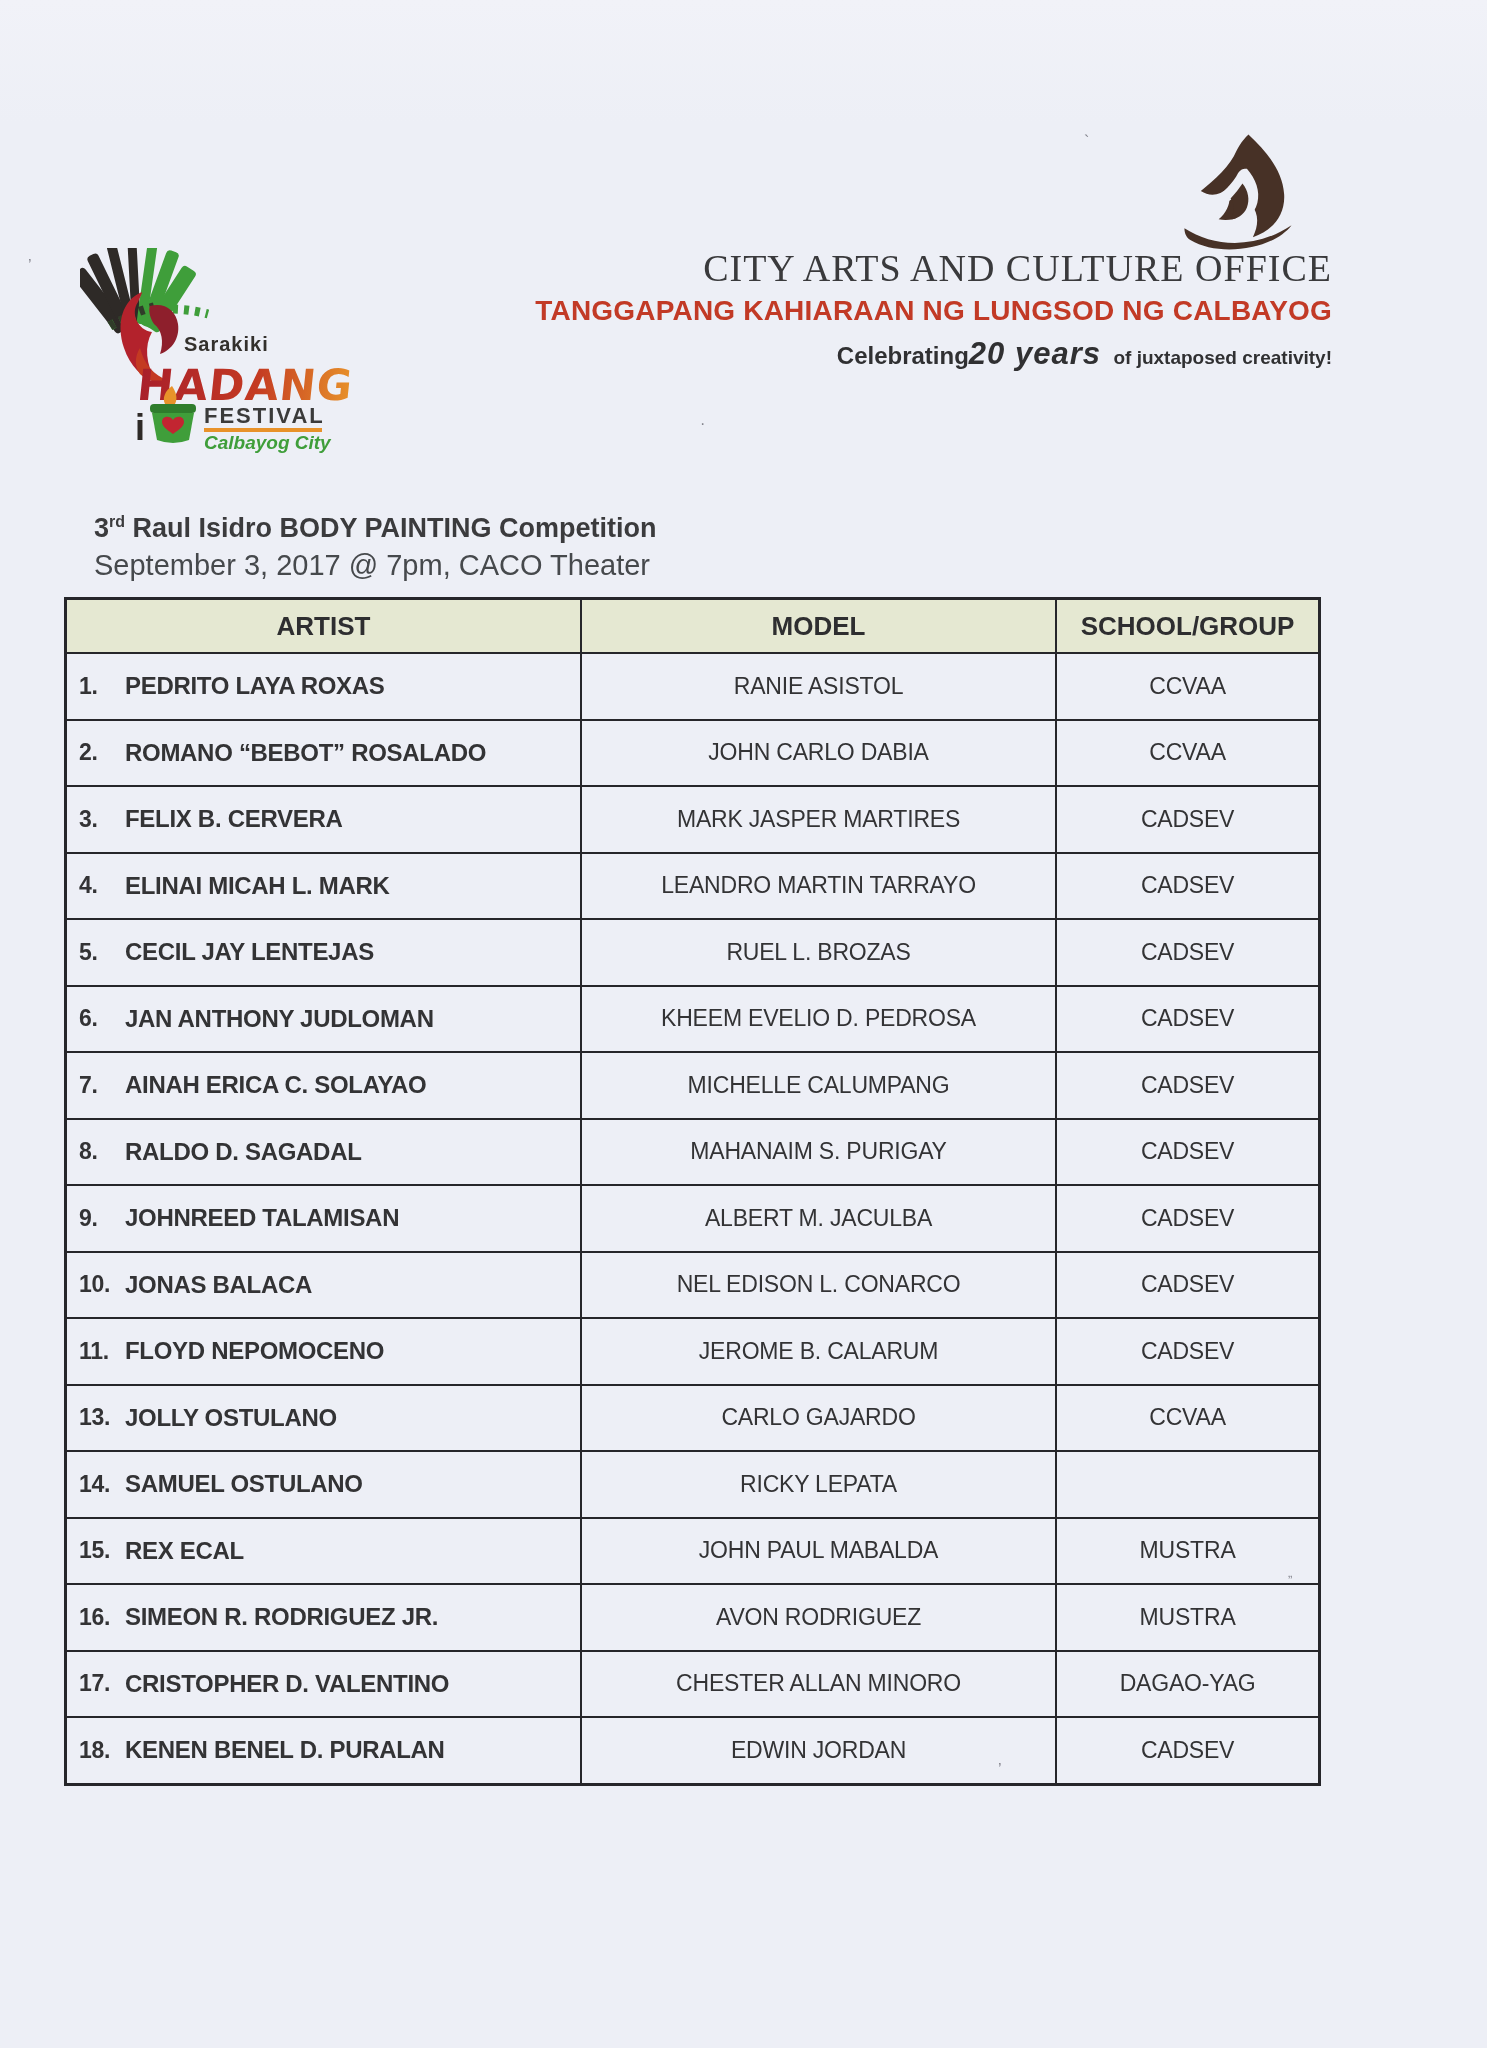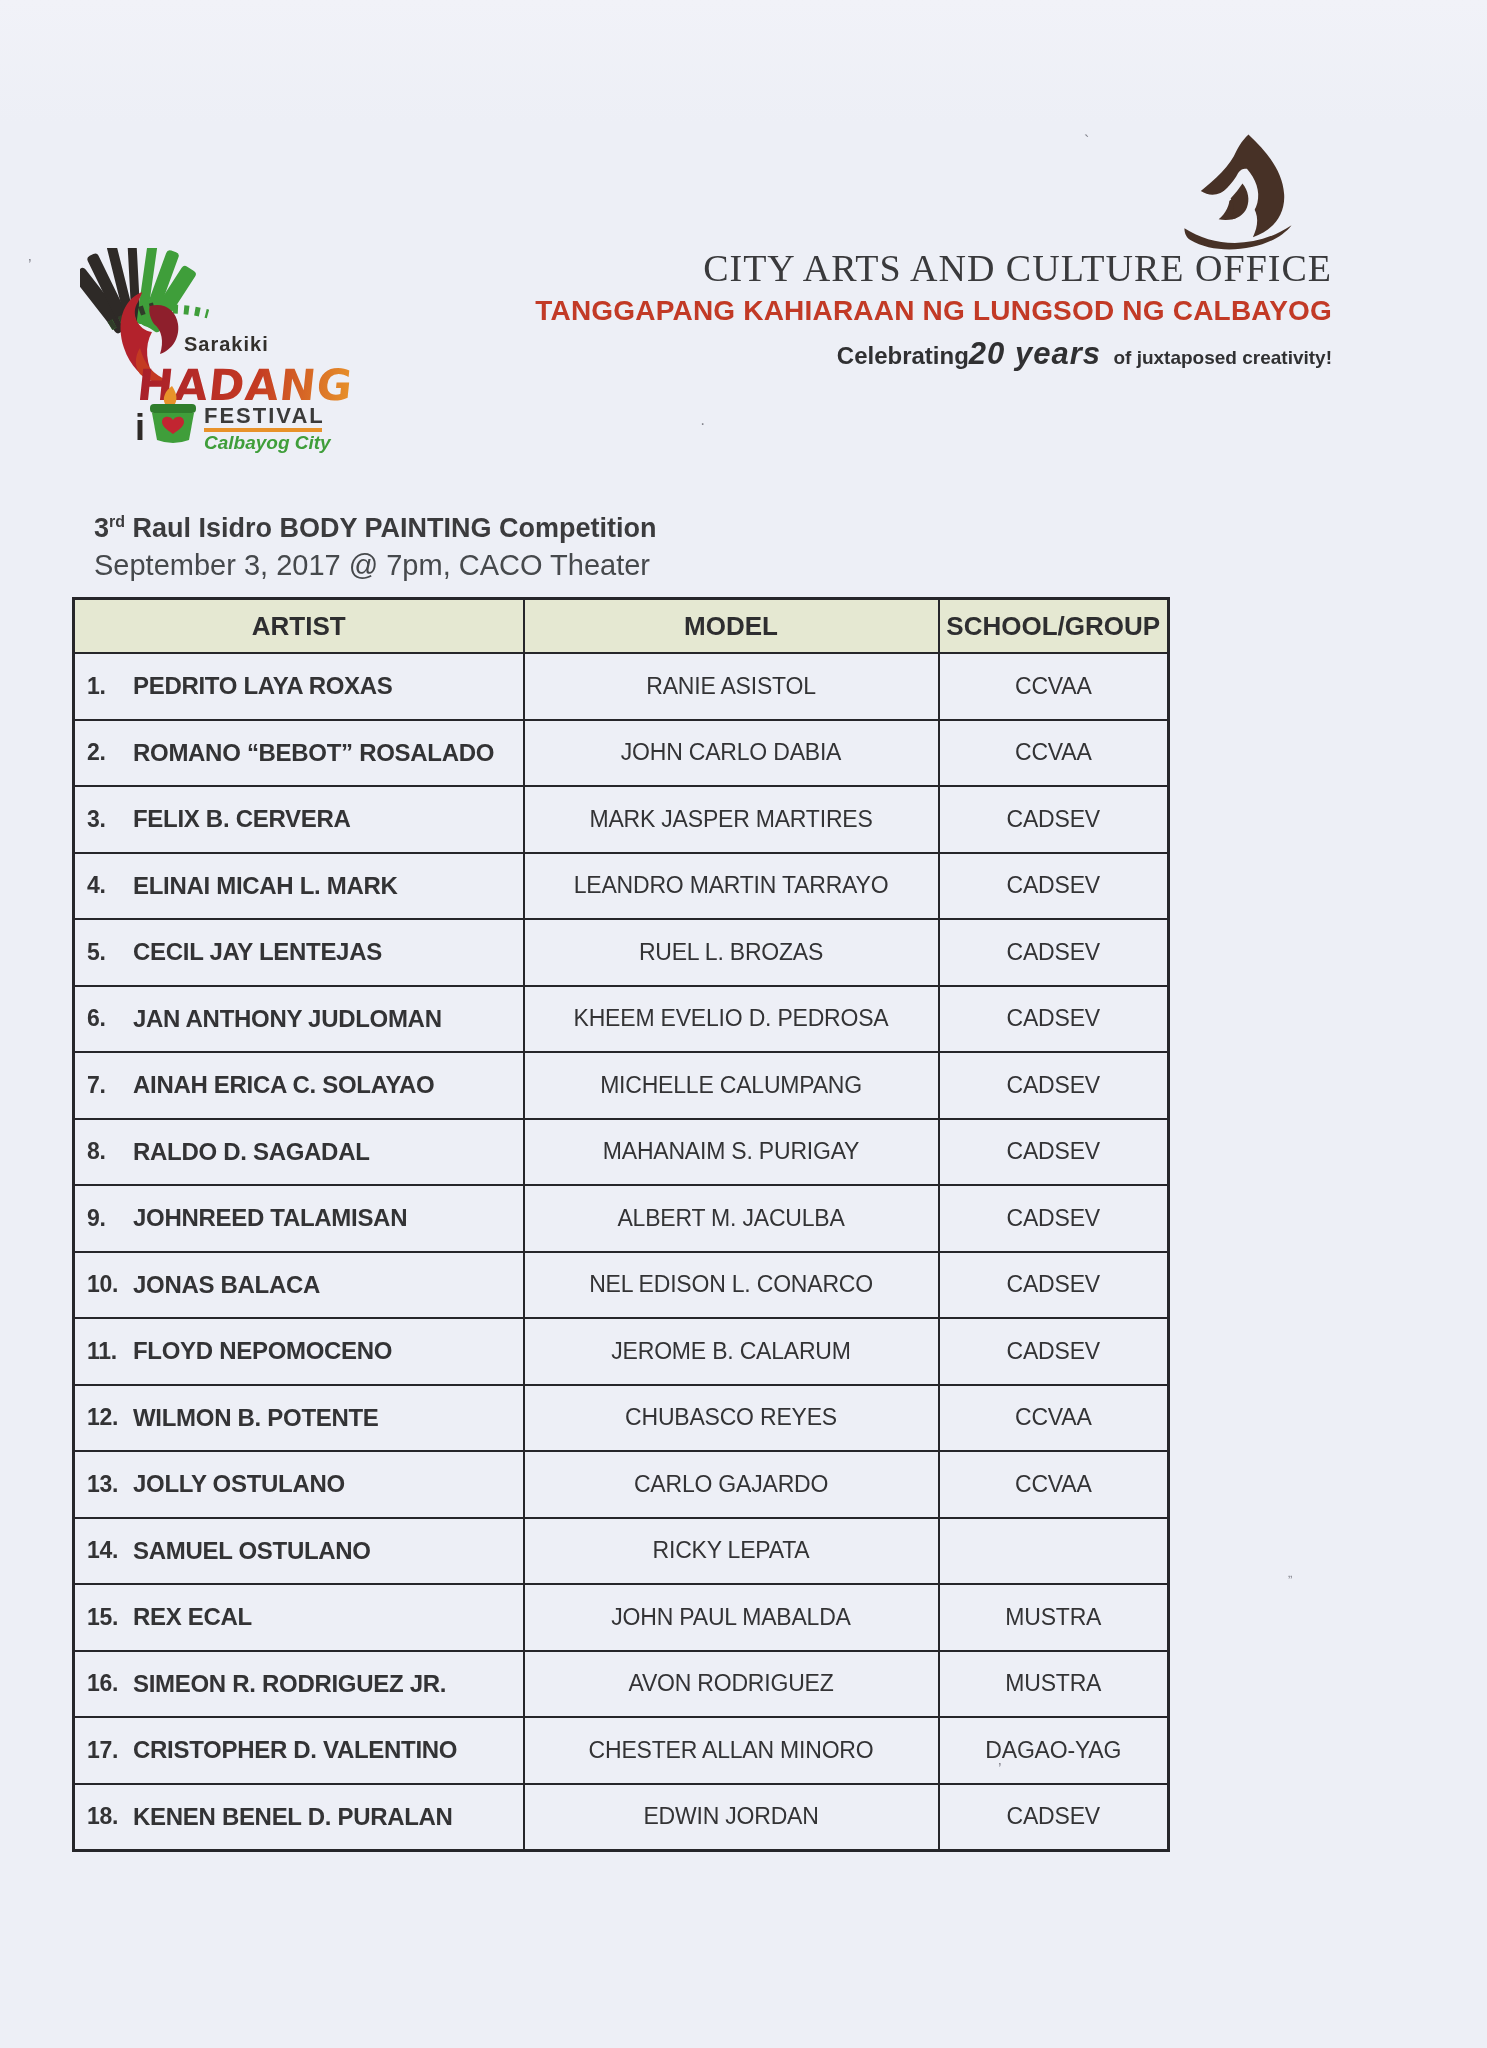--- a/index.html
+++ b/index.html
@@ -31,21 +31,21 @@
   
   .festival-logo{position:absolute;left:80px;top:248px;width:290px;height:205px;}
 
   
   .event-block{position:absolute;left:94px;top:472px;line-height:1.22;margin-top:40px;}
   .event-title{font-size:27px;font-weight:700;color:#3b3b3d;}
   .event-title sup{font-size:16px;}
   .event-datetime{font-size:29px;font-weight:400;color:#46494c;margin-top:3px;}
 
   
-  .roster-wrap{position:absolute;left:72px;top:597px;width:1098px;}
+  .roster-wrap{position:absolute;left:64px;top:597px;width:1257px;}
   table.roster{
     width:100%;border-collapse:collapse;table-layout:fixed;
     border:3px solid #26262a;
   }
   table.roster th, table.roster td{
     border:2px solid #26262a;vertical-align:middle;overflow:hidden;
   }
   col.c1{width:41.1%;} col.c2{width:37.9%;} col.c3{width:21%;}
   table.roster th{
     height:50px;font-size:26px;font-weight:700;color:#2e2e30;
@@ -270,30 +270,20 @@
       <td class="cell-artist">
         <div class="artist-line">
           <span class="row-num">11.</span>
           <span class="artist-name">FLOYD NEPOMOCENO</span>
         </div>
       </td>
       <td class="cell-model">JEROME B. CALARUM</td>
       <td class="cell-school">CADSEV</td>
     </tr>
 
-    <tr>
-      <td class="cell-artist">
-        <div class="artist-line">
-          <span class="row-num">12.</span>
-          <span class="artist-name">WILMON B. POTENTE</span>
-        </div>
-      </td>
-      <td class="cell-model">CHUBASCO REYES</td>
-      <td class="cell-school">CCVAA</td>
-    </tr>
 
     <tr>
       <td class="cell-artist">
         <div class="artist-line">
           <span class="row-num">13.</span>
           <span class="artist-name">JOLLY OSTULANO</span>
         </div>
       </td>
       <td class="cell-model">CARLO GAJARDO</td>
       <td class="cell-school">CCVAA</td>

